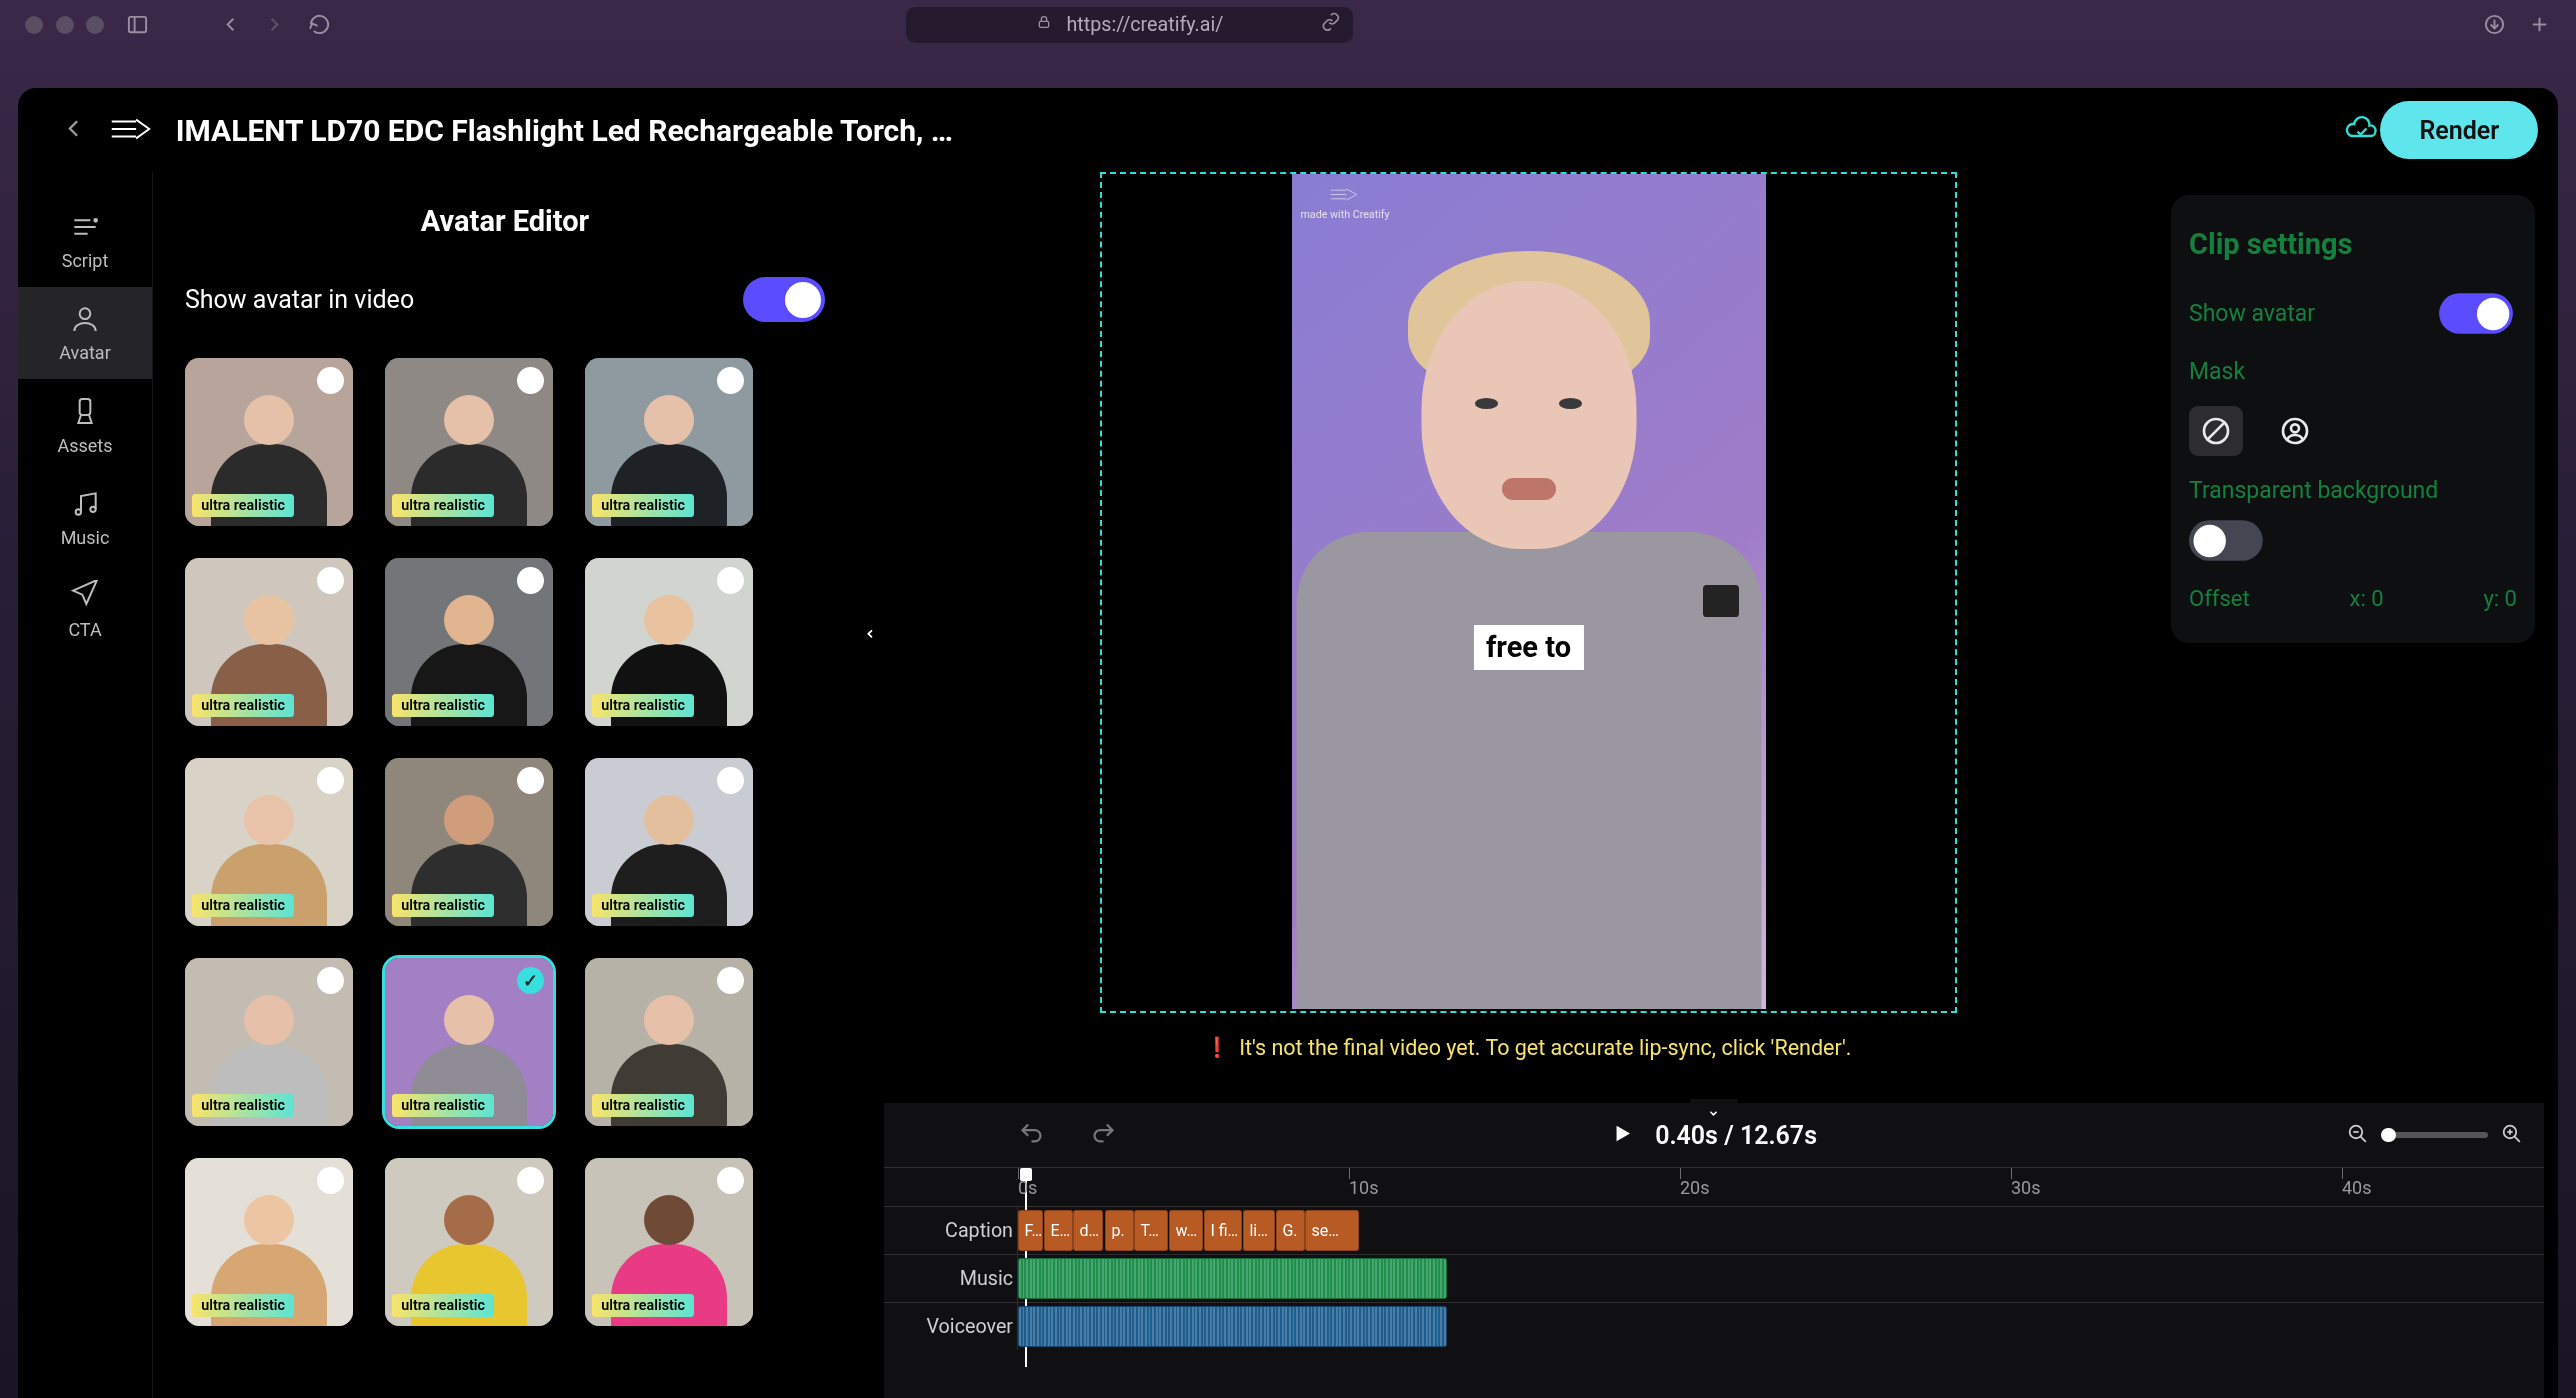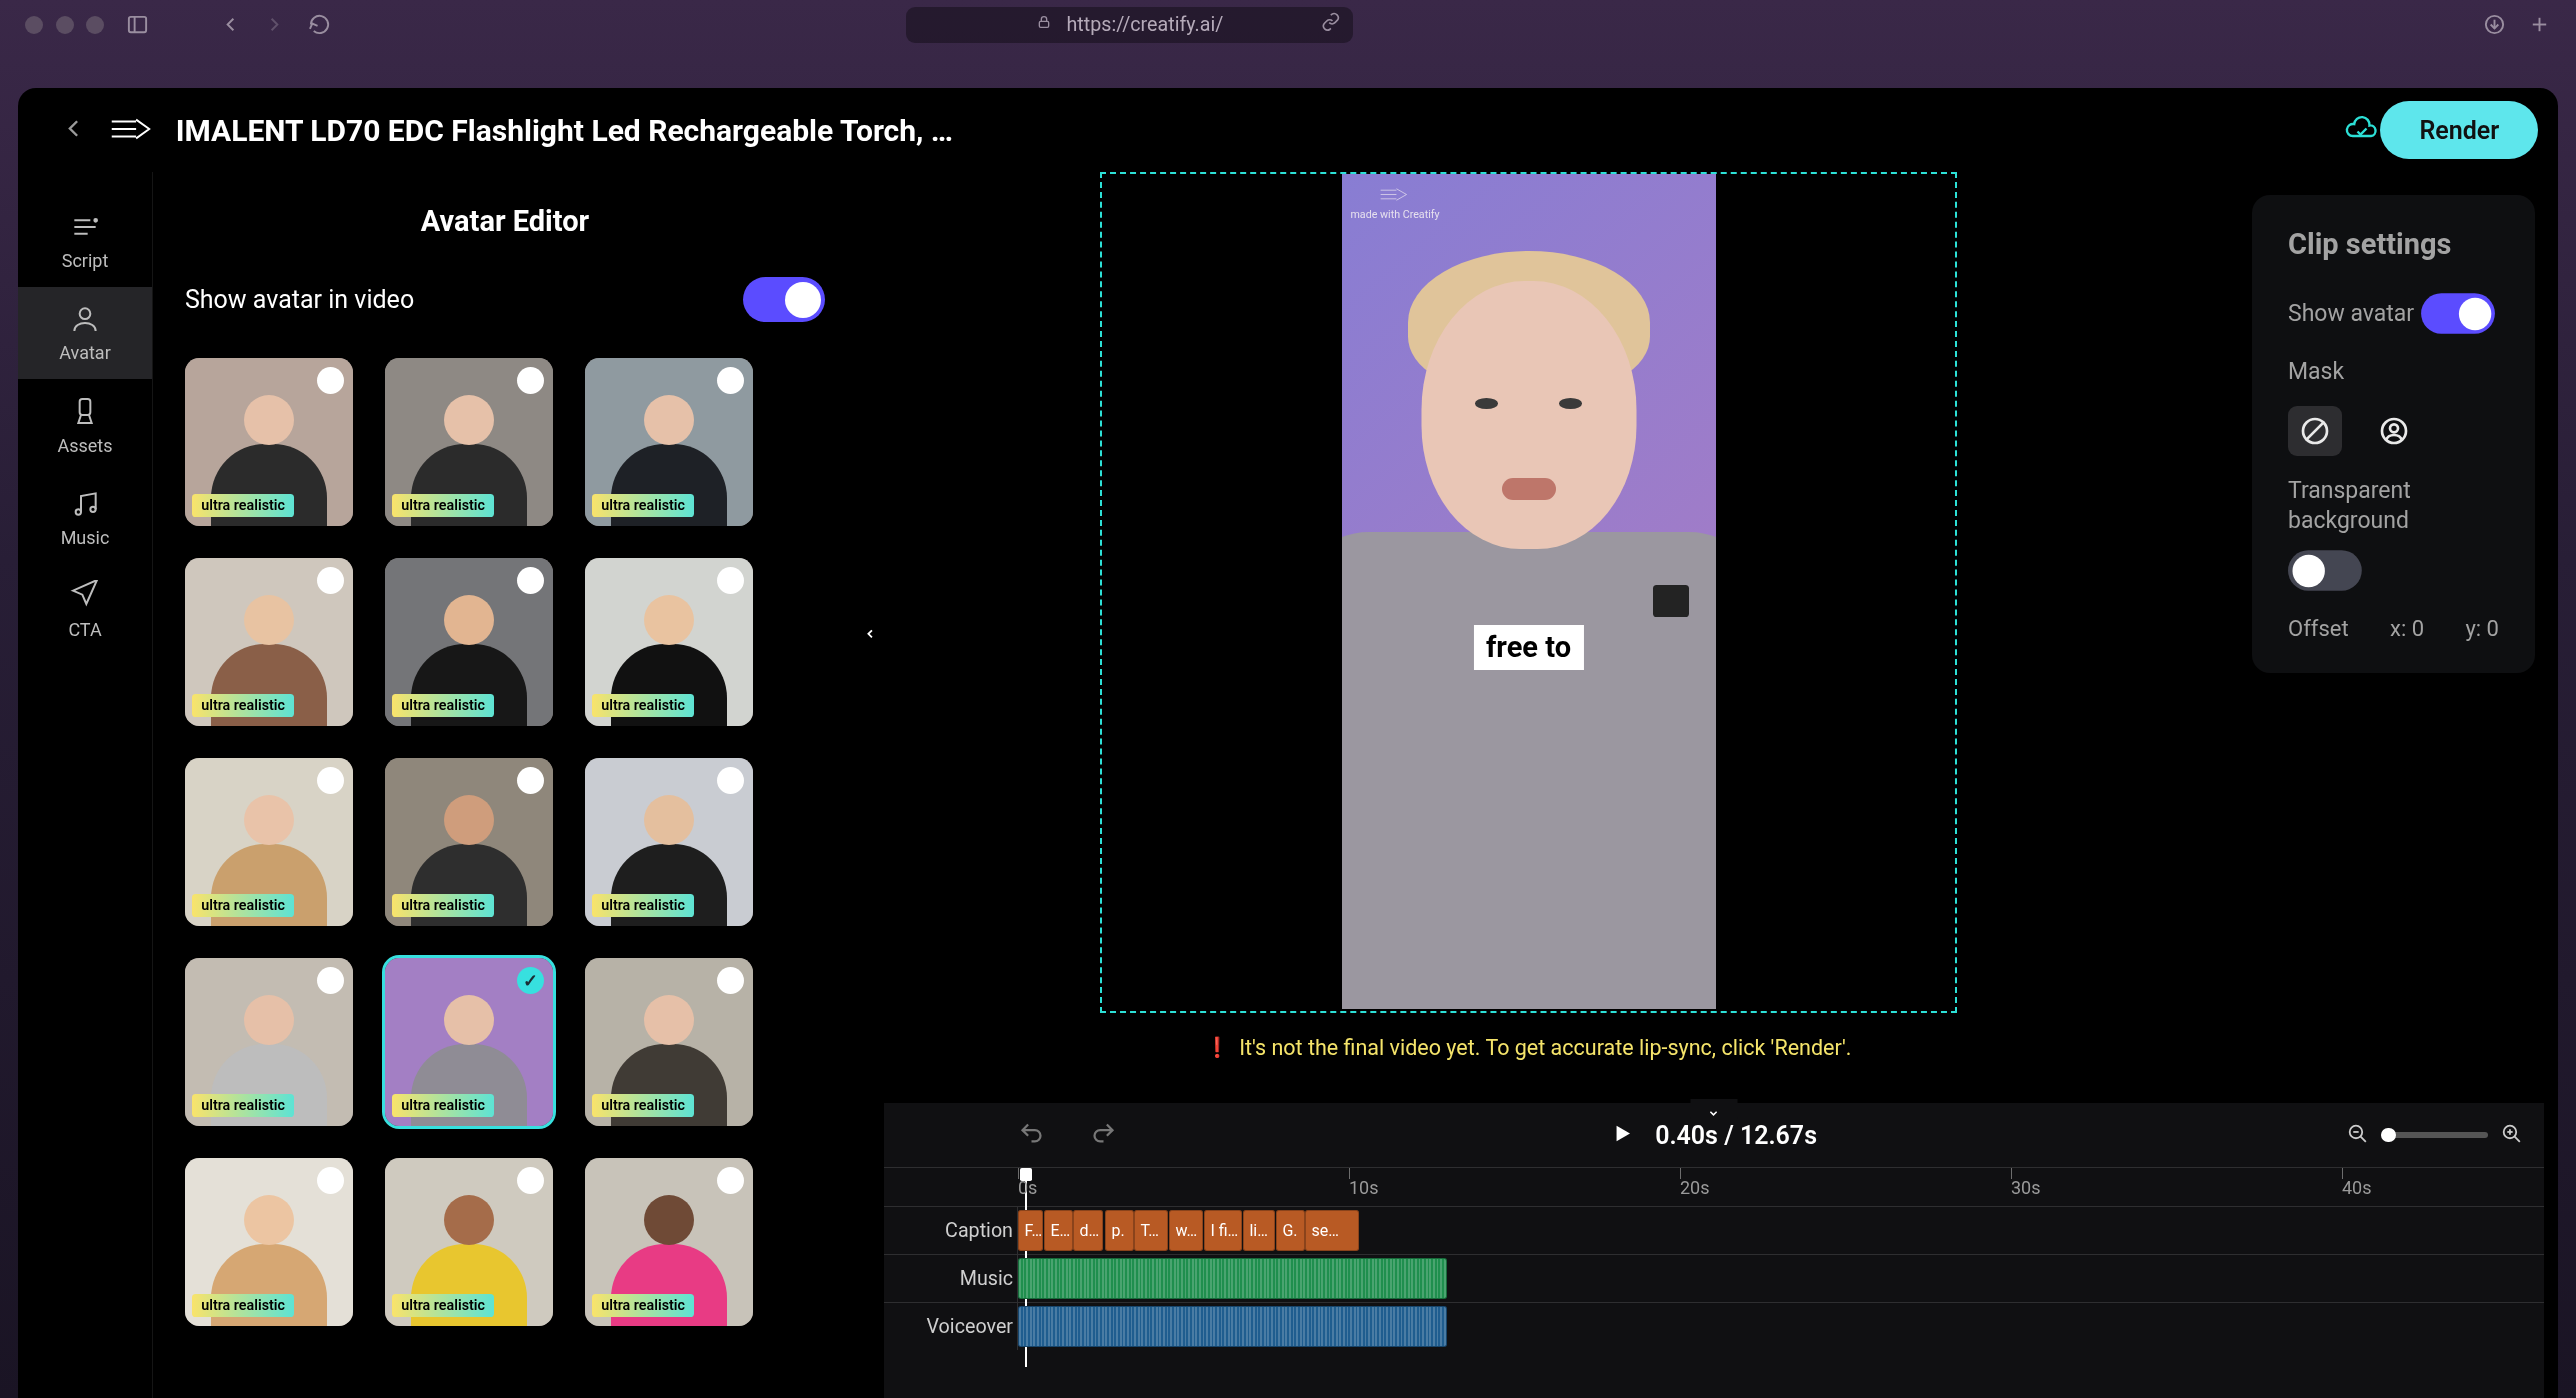--- a/index.html
+++ b/index.html
@@ -151,21 +151,21 @@
   display: flex; flex-direction: column; align-items: center;
 }
 .stage-border {
   margin-top: 0;
   width: 857px; height: 841px;
   border: 2.7px dashed #2ce0d6;
   position: relative;
 }
 .stage {
   position: absolute; left: 50%; transform: translateX(-50%); top: 0;
-  width: 374px; height: 835px;
+  width: 474px; height: 835px;
   background: linear-gradient(140deg, #887dd3 0%, #a07cc8 60%, #d0b7dd 100%);
   overflow: hidden;
 }
 .stage .water { position: absolute; left: 9px; top: 9px; display: flex; flex-direction: column; align-items: center; color: #e7e1ee; font-size: 10.7px; gap: 1.8px; }
 .stage .water svg { width: 36px; height: 23px; stroke: #e7e1ee; fill: none; }
 .stage .caption { position: absolute; left: 50%; top: 54%; transform: translateX(-50%); background: #fff; color: #000000; font-size: 29px; font-weight: 700; padding: 5.4px 12.5px; }
 .stage .socket { position: absolute; right: 27px; top: 411px; width: 36px; height: 32px; background: #232323; border-radius: 3.6px; }
 .stage .person-head { position: absolute; left: 50%; top: 107px; transform: translateX(-50%); width: 215px; height: 268px; background: #e9c6b6; border-radius: 48% 48% 46% 46%; }
 .stage .hair { position: absolute; left: 50%; top: 77px; transform: translateX(-50%); width: 242px; height: 143px; background: #e0c49a; border-radius: 50% 50% 40% 40%; }
 .stage .eyeL, .stage .eyeR { position: absolute; top: 224px; width: 23px; height: 10.7px; background: #3a3a3a; border-radius: 50%; }
@@ -173,25 +173,25 @@
 .stage .eyeR { left: calc(50% + 30px); }
 .stage .mouth { position: absolute; left: 50%; top: 304px; transform: translateX(-50%); width: 54px; height: 21.5px; background: #be766a; border-radius: 18px; }
 .stage .torso { position: absolute; left: 50%; top: 358px; transform: translateX(-50%); width: 465px; height: 537px; background: #9b97a0; border-radius: 72px 72px 0 0; }
 
 .hint { margin-top: 21.5px; color: #f5e46a; font-size: 21.5px; display: flex; align-items: center; gap: 9px; }
 .hint-icon { font-size: 19.7px; }
 
 
 .settings {
   position: absolute; right: 23px; top: 107px;
-  width: 283px;
+  width: 364px;
   background: #0e0f11;
   border-radius: 18px;
-  padding: 32px 36px;
-  color: #a3a3a3;
+  padding: 32px 18px;
+  color: #15803d;
 }
 .settings h3 { font-size: 29px; font-weight: 700; margin-bottom: 30px; }
 .set-row { display: flex; align-items: center; justify-content: space-between; margin-bottom: 21.5px; }
 .set-row span { font-size: 23px; }
 .mask-row { display: flex; gap: 25px; margin-bottom: 19.7px; }
 .mask-btn { width: 54px; height: 50px; border-radius: 9px; display: flex; align-items: center; justify-content: center; cursor: pointer; }
 .mask-btn.active { background: #2d2d30; }
 .mask-btn svg { width: 32px; height: 32px; stroke: #e9e9e9; fill: none; stroke-width: 2; }
 .offset-row { display: flex; align-items: center; justify-content: space-between; font-size: 22px; margin-top: 23px; }
 

